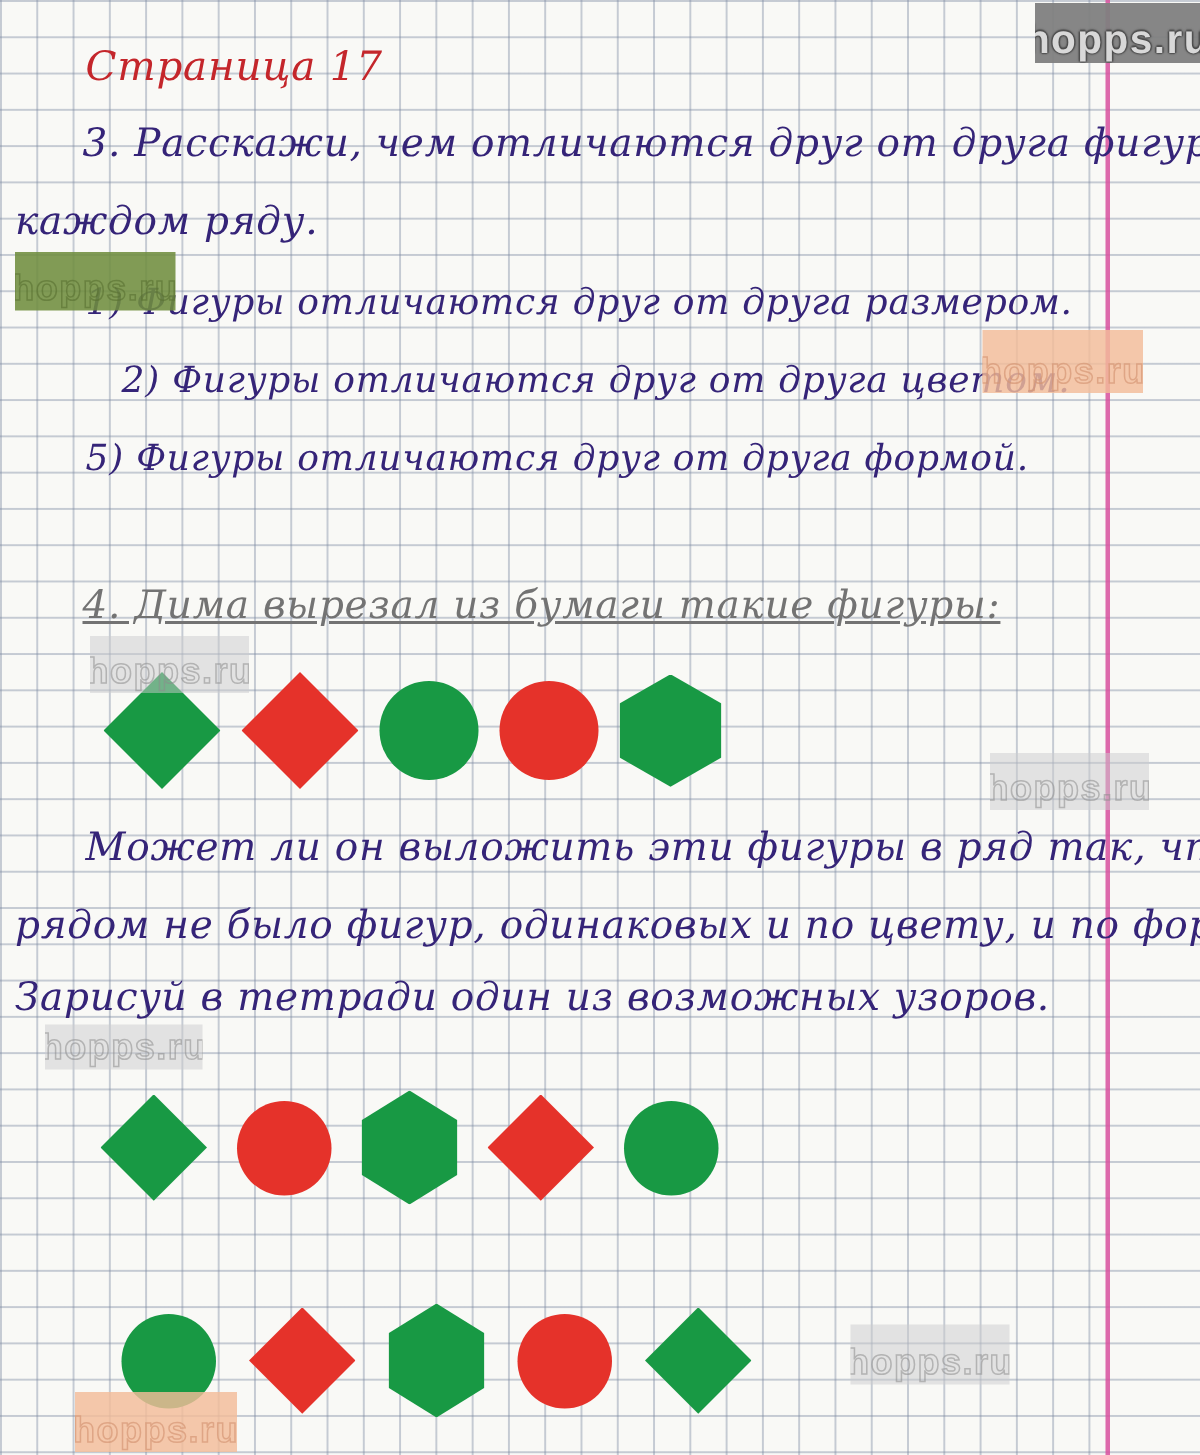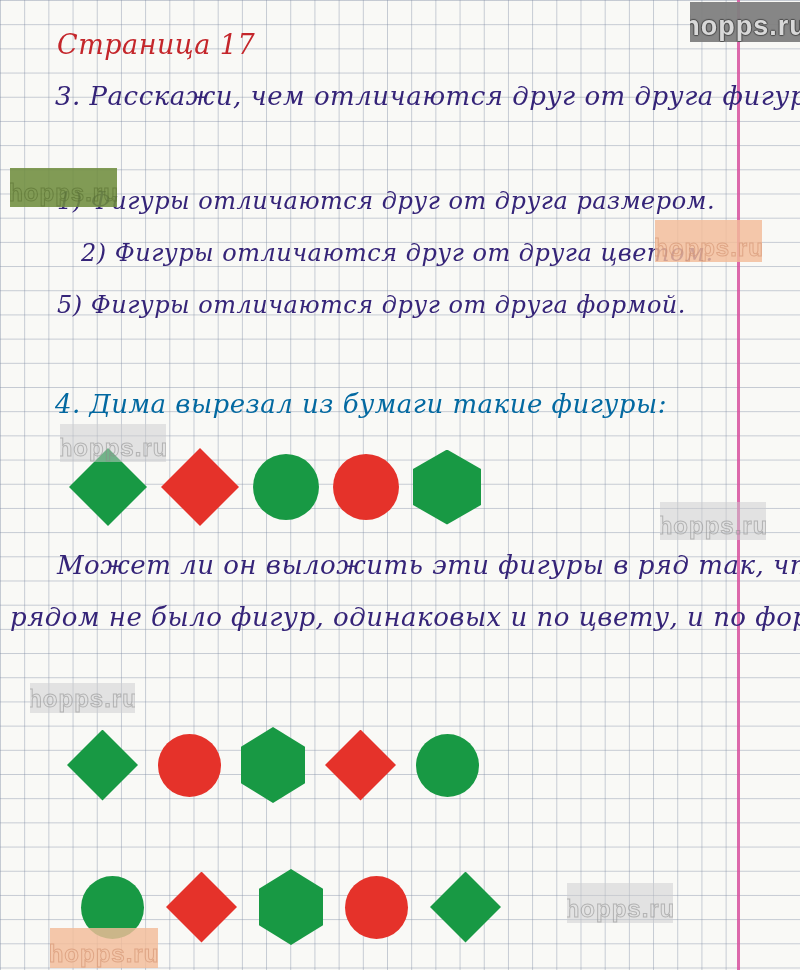--- a/index.html
+++ b/index.html
@@ -87,37 +87,39 @@
 <body>
 
 <div class="page">
   <div class="grid-h"></div>
   <div class="grid-v"></div>
   <div class="margin-line" id="margin-line" style="left: 737px; background: rgb(216, 80, 158);"></div>
 
   <div class="script-line heading" id="page-heading" style="left: 57px; top: 30px; font-size: 27px; color: rgb(196, 38, 43);">Страница 17</div>
 
   <div class="script-line ink" style="left: 55px; top: 82px; color: rgb(53, 36, 120);">3. Расскажи, чем отличаются друг от друга фигуры в</div>
+  <div class="script-line ink" style="left: 10px; top: 134px; color: rgb(53, 36, 120);">каждом ряду.</div>
 
   <div class="script-line ink small" style="left: 57px; top: 188px; color: rgb(53, 36, 120);">1) Фигуры отличаются друг от друга размером.</div>
   <div class="script-line ink small" style="left: 57px; top: 240px; color: rgb(53, 36, 120); margin-left: 24px;">2) Фигуры отличаются друг от друга цветом.</div>
   <div class="script-line ink small" style="left: 57px; top: 292px; color: rgb(53, 36, 120);">5) Фигуры отличаются друг от друга формой.</div>
 
-  <div class="script-line ink" style="left: 55px; top: 390px; color: #0369a1;">4. Дима вырезал из бумаги такие фигуры:</div>
+  <div class="script-line ink" style="left: 55px; top: 390px; color: #737373; text-decoration: underline;">4. Дима вырезал из бумаги такие фигуры:</div>
 
   <div class="shape-row" id="row-given" style="left:69px;top:448px;gap:14px;">
       <div class="shape diamond r1" style="background: rgb(24, 153, 68);"></div>
       <div class="shape diamond r1" style="background: rgb(229, 50, 42);"></div>
       <div class="shape circle r1" style="background: rgb(24, 153, 68);"></div>
       <div class="shape circle r1" style="background: rgb(229, 50, 42);"></div>
       <div class="shape hexagon r1" style="background: rgb(24, 153, 68);"></div>
     </div>
 
   <div class="script-line ink" style="left: 57px; top: 551px; color: rgb(53, 36, 120);">Может ли он выложить эти фигуры в ряд так, чтобы</div>
   <div class="script-line ink" style="left: 10px; top: 603px; color: rgb(53, 36, 120);">рядом не было фигур, одинаковых и по цвету, и по форме? –</div>
+  <div class="script-line ink" style="left: 10px; top: 651px; color: rgb(53, 36, 120);">Зарисуй в тетради один из возможных узоров.</div>
 
   <div class="shape-row" id="row-answer-0" style="left:67px;top:726px;gap:20px;">
       <div class="shape diamond r2" style="background: rgb(24, 153, 68);"></div>
       <div class="shape circle r2" style="background: rgb(229, 50, 42);"></div>
       <div class="shape hexagon r2" style="background: rgb(24, 153, 68);"></div>
       <div class="shape diamond r2" style="background: rgb(229, 50, 42);"></div>
       <div class="shape circle r2" style="background: rgb(24, 153, 68);"></div>
     </div>
   <div class="shape-row" id="row-answer-1" style="left:81px;top:868px;gap:22px;">
       <div class="shape circle r2" style="background: rgb(24, 153, 68);"></div>

